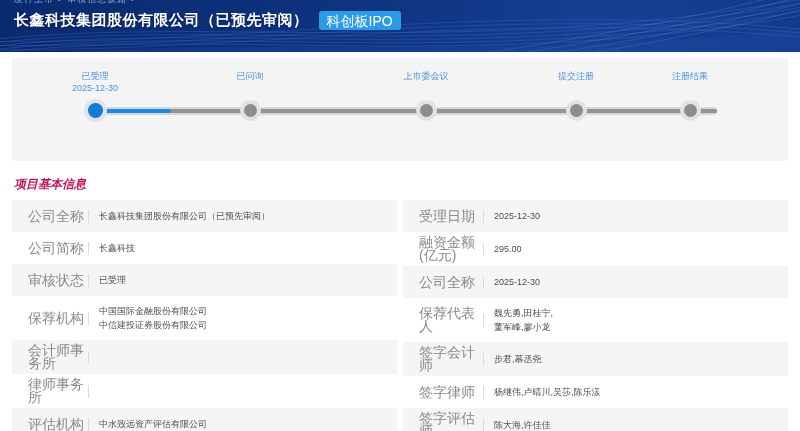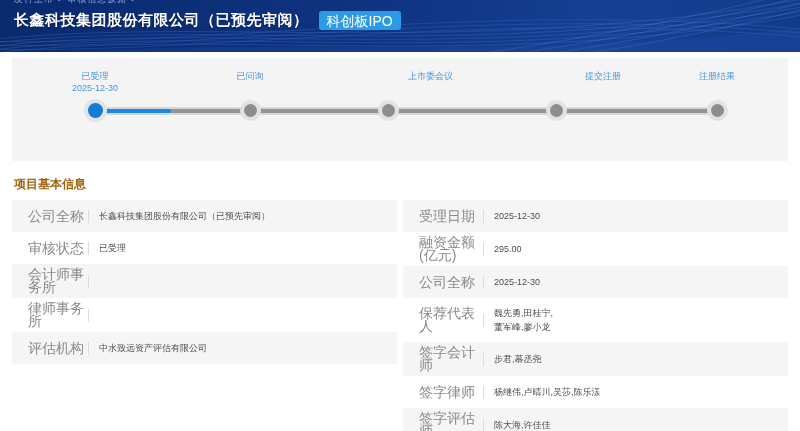--- a/index.html
+++ b/index.html
@@ -29,25 +29,25 @@
     background:#1e88e5; border-radius:2px; z-index:2; }
   .stage { position:absolute; top:12px; width:130px; margin-left:-65px;
     text-align:center; height:80px; }
   .stage-label { font-size:9px; color:#4a94e0; line-height:12px; }
   .stage-date { font-size:9px; color:#4a94e0; line-height:12px; }
   .stage-date:empty { display:none; }
   .dot { position:absolute; left:50%; top:34px; width:13px; height:13px; margin-left:-6.5px;
     border-radius:50%; background:#8d8d8d; box-shadow:0 0 0 4px #e2e2e4; z-index:3; }
   .stage.active .dot { width:15px; height:15px; margin-left:-7.5px; top:33px;
     background:#1679d3; box-shadow:0 0 0 4px #dfe3ea; }
-  .s0 { left:83px; } .s1 { left:238px; } .s2 { left:376px;text-align:right; } .s3 { left:544px;text-align:right; } .s4 { left:705px; }
+  .s0 { left:83px; } .s1 { left:238px; } .s2 { left:414px; } .s3 { left:564px; } .s4 { left:678px; }
 
   
   .section-title { position:absolute; left:14px; top:176px; font-size:12px;
-    font-weight:bold; color:#a16207; }
+    font-weight:bold; color:#be185d;font-style:italic; }
 
   
   .info-table { position:absolute; left:12px; top:200px; width:776px;
     display:flex; gap:6px; }
   .info-col { flex:1; display:flex; flex-direction:column; }
   .row { display:flex; align-items:center; min-height:32px; padding:4px 0 4px 16px;
     background:#ffffff; }
   .row:nth-child(odd) { background:#f5f5f6; }
   .row.tall { min-height:44px; }
   .row-label { width:60px; flex:none; font-size:14px; color:#8a8a8a; line-height:13px; }
@@ -127,25 +127,41 @@
   <div class="info-col col-left">
     <div class="row">
       <span class="row-label">公司全称</span>
       <span class="vdiv"></span>
       <span class="row-value">
         <span class="vline">长鑫科技集团股份有限公司（已预先审阅）</span>
 
       </span>
     </div>
     <div class="row">
+      <span class="row-label">公司简称</span>
+      <span class="vdiv"></span>
+      <span class="row-value">
+        <span class="vline">长鑫科技</span>
+
+      </span>
+    </div>
+    <div class="row">
       <span class="row-label">审核状态</span>
       <span class="vdiv"></span>
       <span class="row-value">
         <span class="vline">已受理</span>
 
+      </span>
+    </div>
+    <div class="row tall">
+      <span class="row-label">保荐机构</span>
+      <span class="vdiv"></span>
+      <span class="row-value">
+        <span class="vline">中国国际金融股份有限公司</span>
+        <span class="vline">中信建投证券股份有限公司</span>
       </span>
     </div>
     <div class="row">
       <span class="row-label">会计师事务所</span>
       <span class="vdiv"></span>
     </div>
     <div class="row">
       <span class="row-label">律师事务所</span>
       <span class="vdiv"></span>
     </div>

